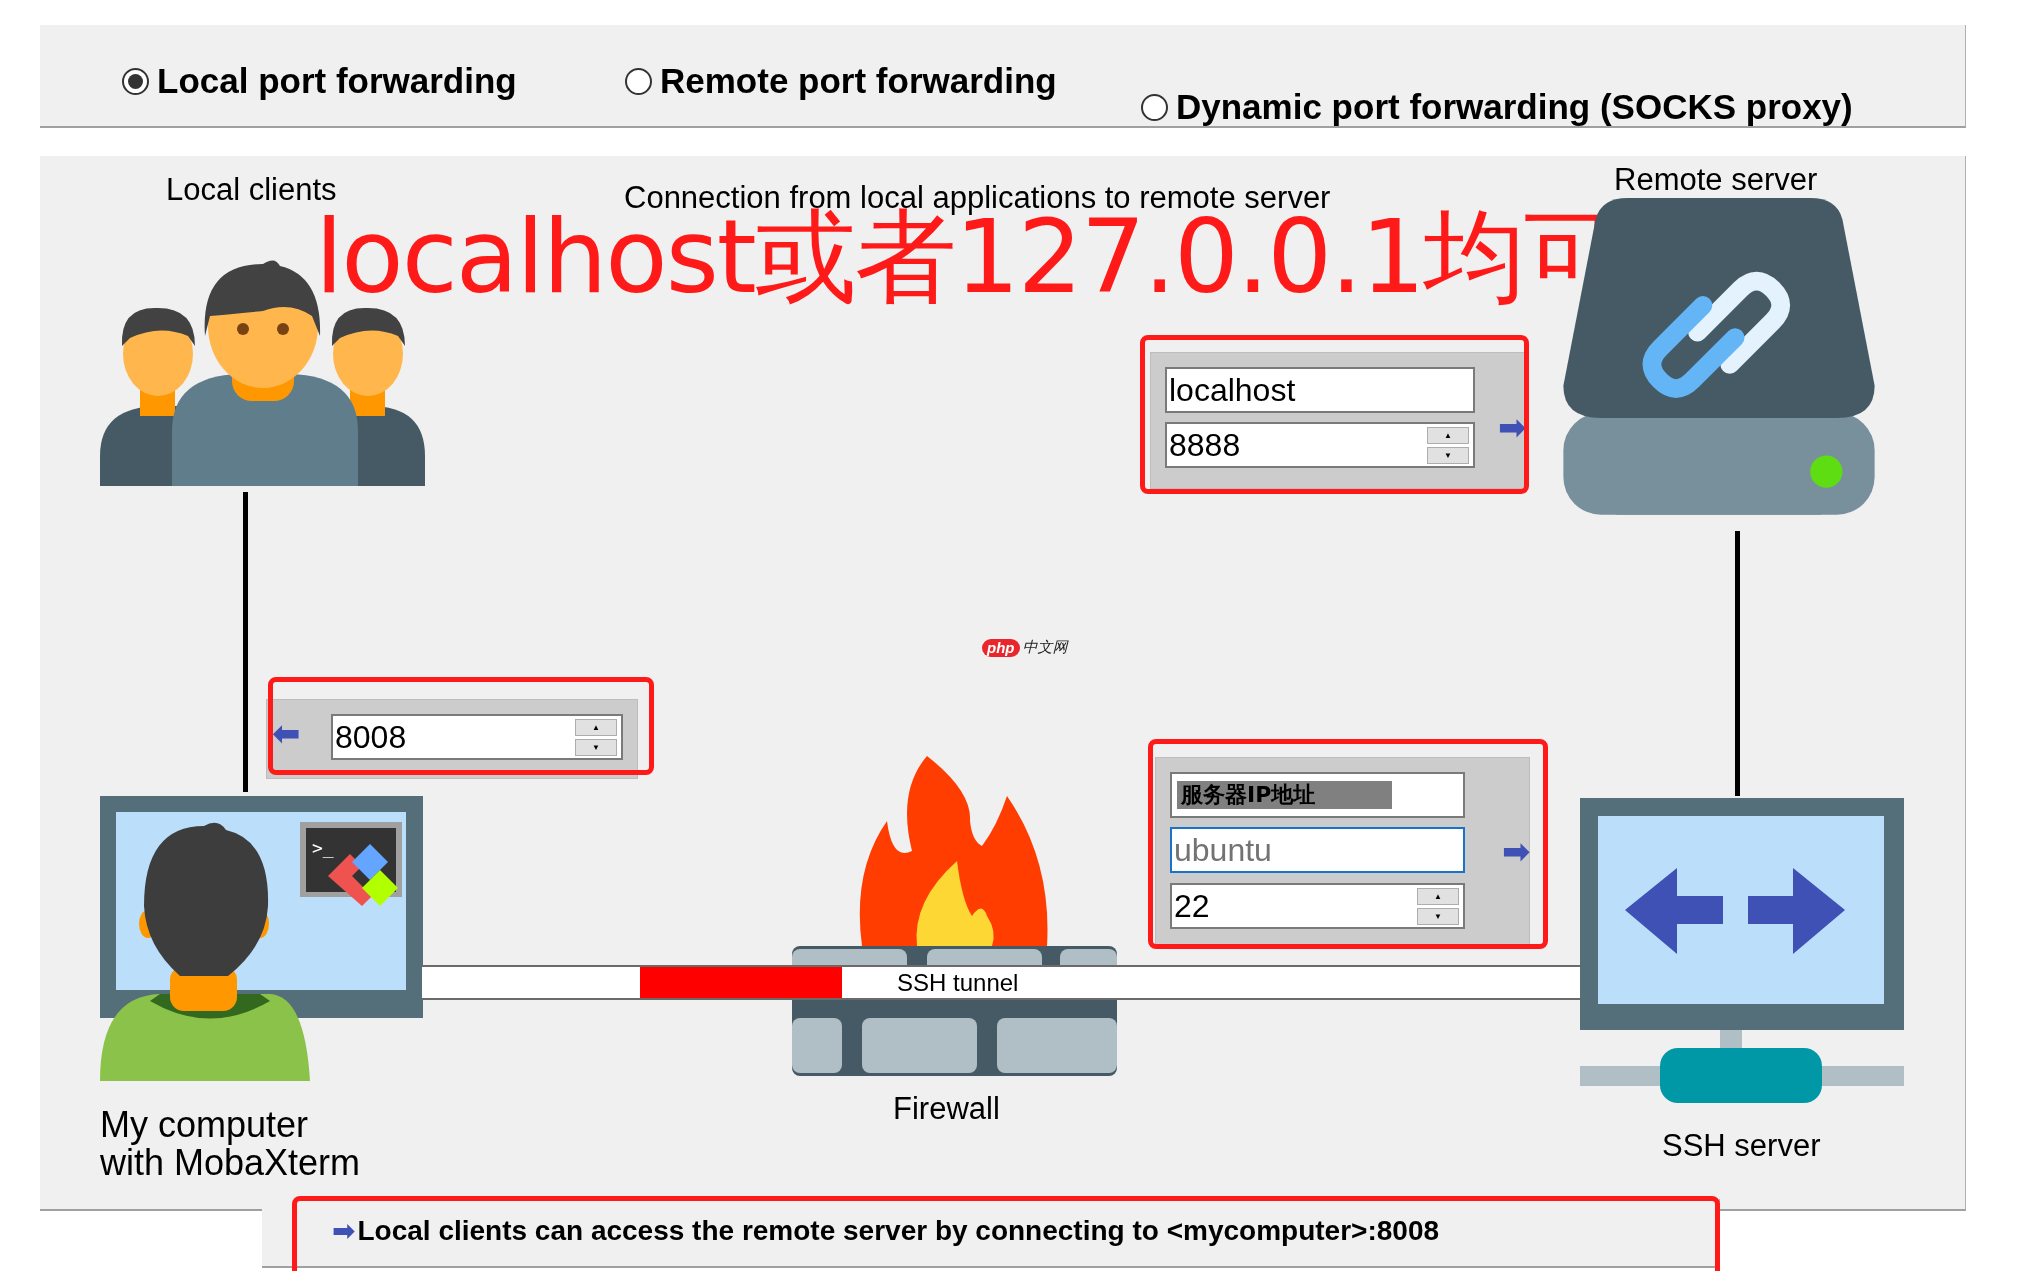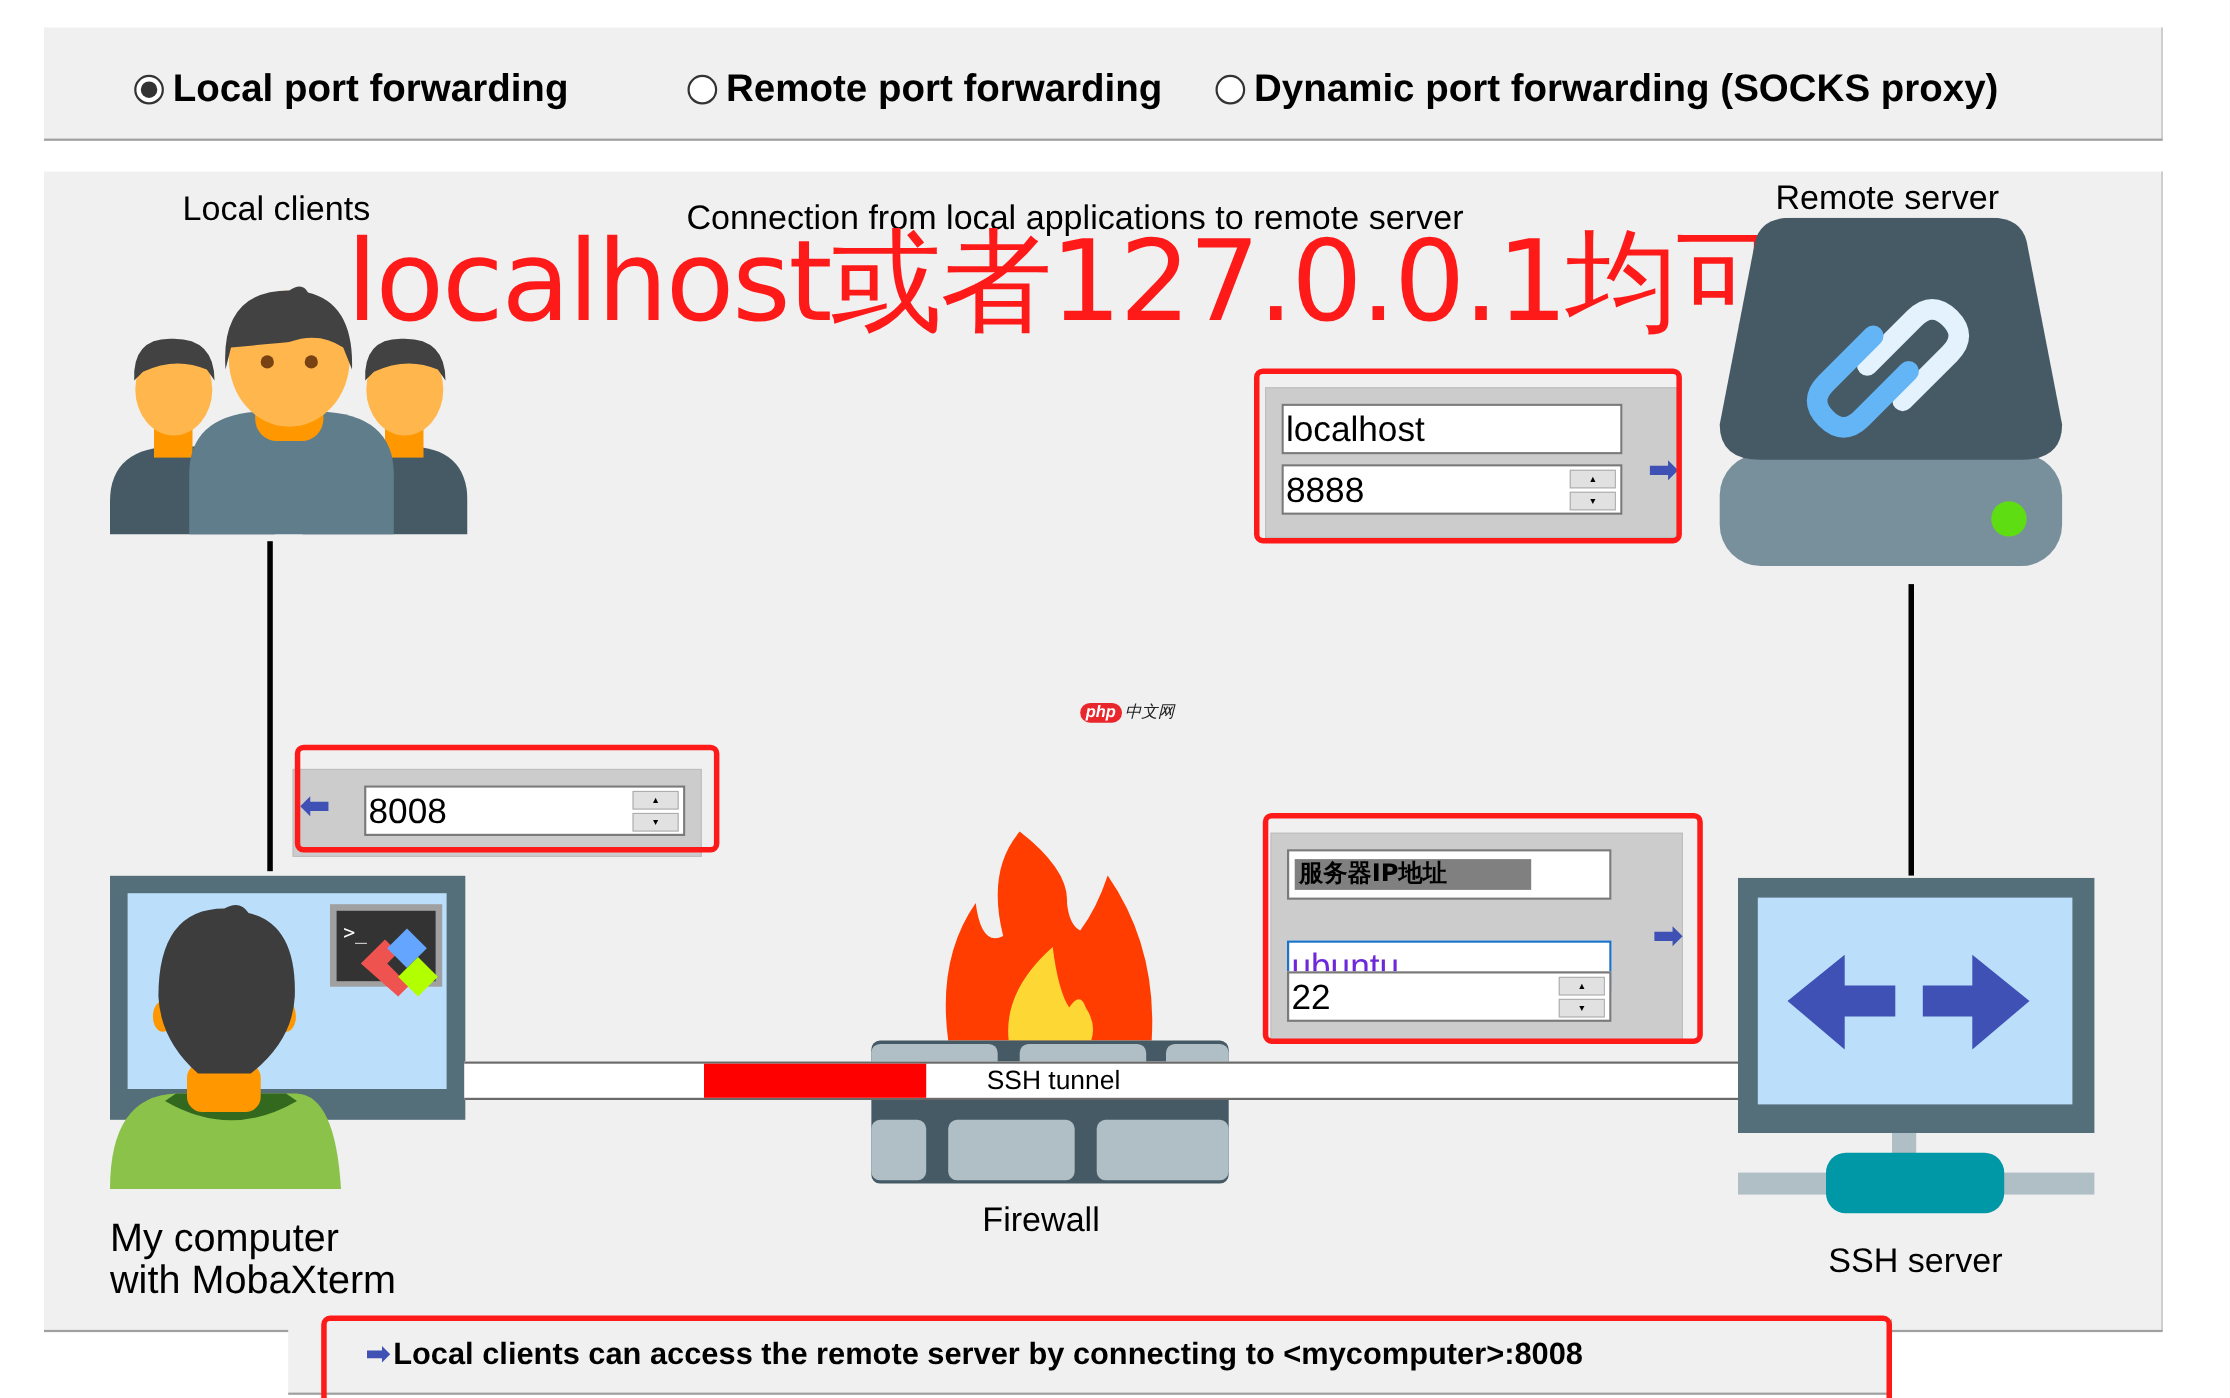--- a/index.html
+++ b/index.html
@@ -45,21 +45,21 @@
   }
 
   .vline { position: absolute; width: 5px; background: #000; }
 
   
   .cfg { position: absolute; background: #cccccc; border: 1px solid #bdbdbd; }
   .field {
     position: absolute; background: #fff; border: 2px solid #7a7a7a; box-sizing: border-box;
     font-size: 32px; line-height: 1; padding-left: 2px; display: flex; align-items: center;
   }
-  .field.focus { border-color: #1a73c8; color: #6d28d9; margin-top: 28px; }
+  .field.focus { border-color: #1a73c8; color: #737373; }
   .spin {
     position: absolute; right: 4px; width: 42px; display: flex; flex-direction: column; gap: 3px;
   }
   .spin div {
     height: 17px; background: #e1e1e1; border: 1px solid #adadad; box-sizing: border-box;
     display: flex; align-items: center; justify-content: center; font-size: 8px; color: #000; cursor: pointer;
   }
   .redbox { position: absolute; border: 5px solid #ff1a1a; border-radius: 8px; box-sizing: border-box; pointer-events: none; }
   .arrow { position: absolute; color: #3f51b5; font-size: 34px; font-weight: bold; line-height: 1; }
 
@@ -98,21 +98,21 @@
 
 <div id="radio-bar" class="abs">
   <div class="radio" style="left:82px;">
     <span class="dot checked"></span>
     <span>Local port forwarding</span>
   </div>
   <div class="radio" style="left:585px;">
     <span class="dot"></span>
     <span>Remote port forwarding</span>
   </div>
-  <div class="radio" style="left:1065px;">
+  <div class="radio" style="left:1101px;margin-top:26px;">
     <span class="dot"></span>
     <span>Dynamic port forwarding (SOCKS proxy)</span>
   </div>
 </div>
 
 <div id="diagram" class="abs">
 
   <div class="label" style="left:126px; top:16px;">Local clients</div>
   <div class="label" style="left:584px; top:24px;">Connection from local applications to remote server</div>
   <div class="label" style="left:1574px; top:6px;">Remote server</div>

